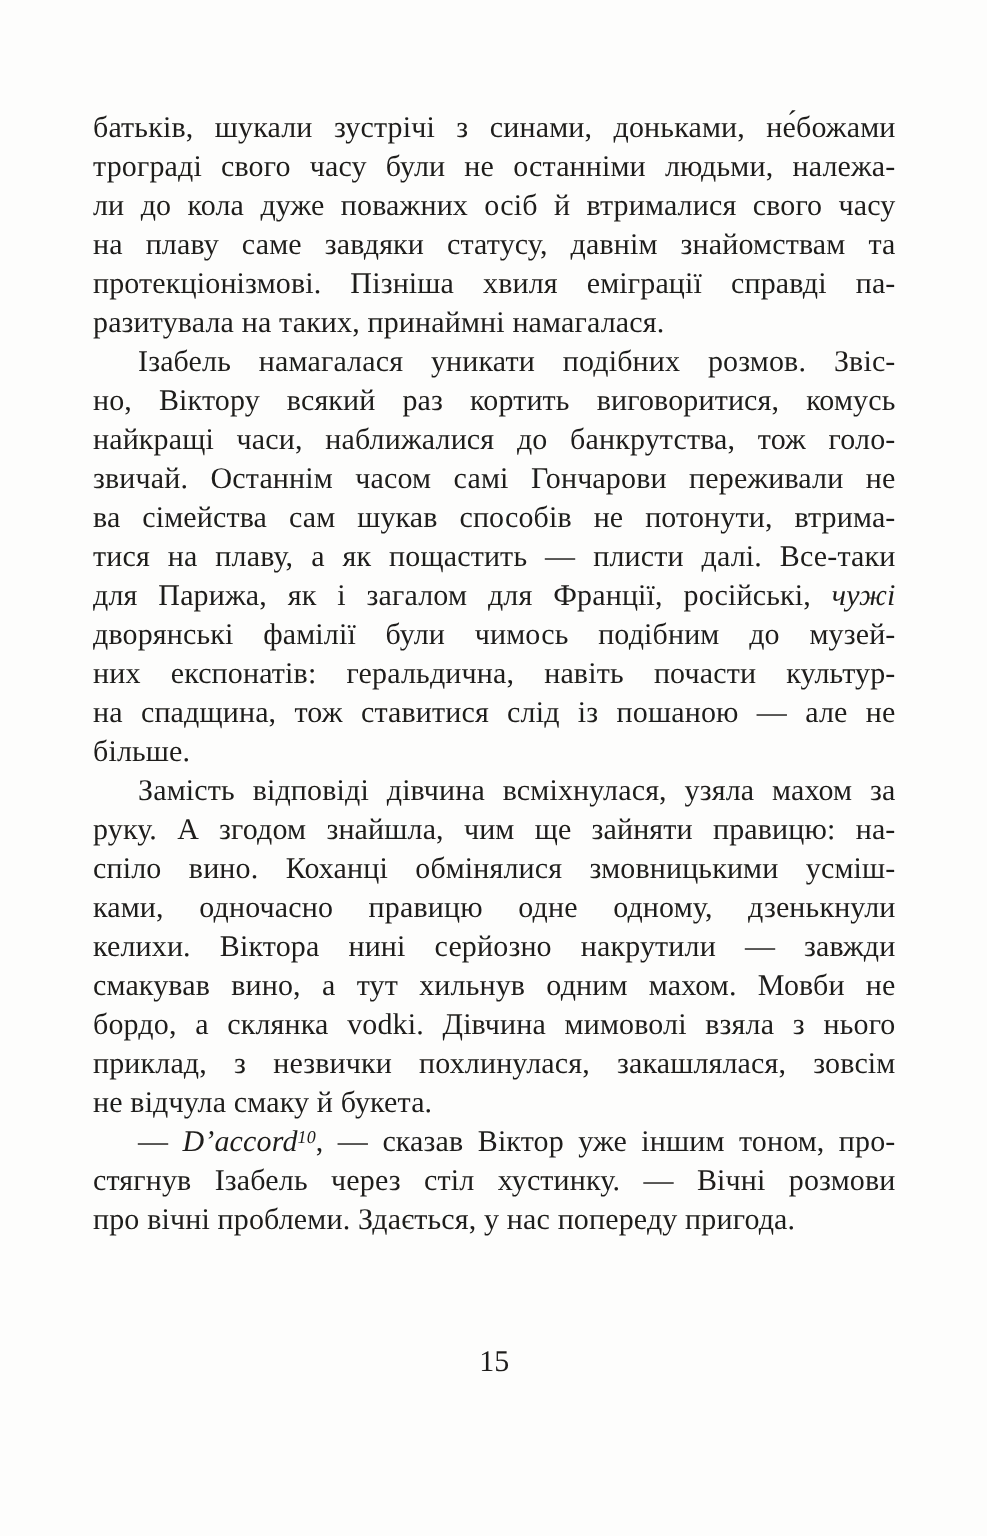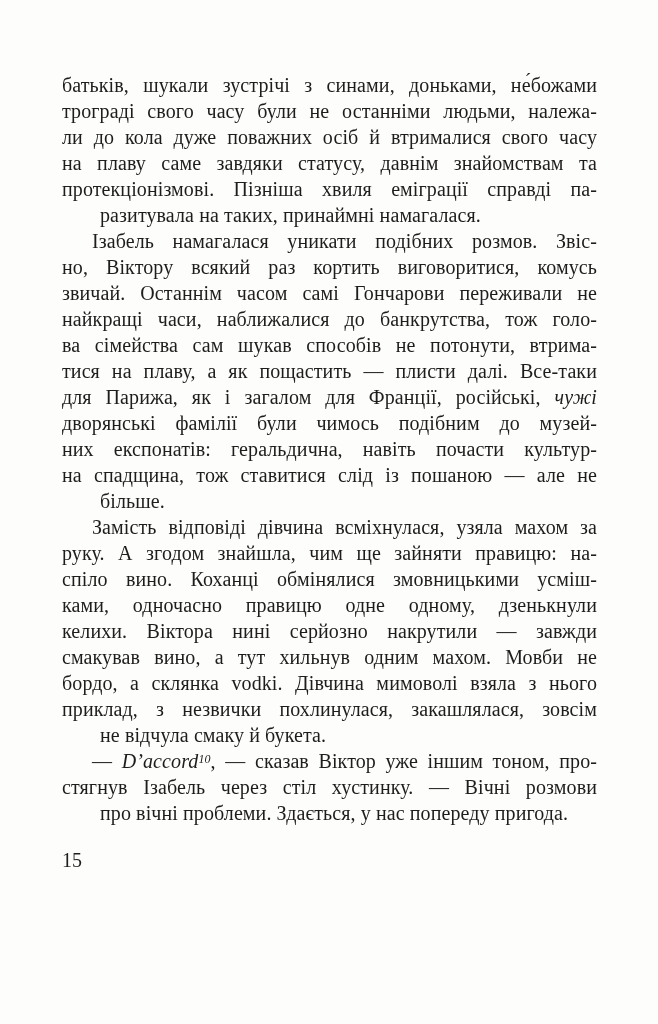--- a/index.html
+++ b/index.html
@@ -27,57 +27,57 @@
     line-height:26px;
     letter-spacing:0.1px;
   }
   .line{
     text-align:justify;
     text-align-last:justify;
     -moz-text-align-last:justify;
   }
   .line.para-last{
     text-align-last:left;
-    margin-left:38px;
     -moz-text-align-last:left;
   }
   .line.indent{
     text-indent:30px;
   }
   .it{font-style:italic;margin-top:20px;}
   .sup{
     font-size:0.6em;
     vertical-align:0.45em;
     line-height:0;
   }
   .page-number{
     position:absolute;
-    top:849px;
+    top:897px;
     left:62px;
     width:535px;
+    text-align:center;
     color:var(--text);
     font-family:"Liberation Serif","DejaVu Serif",serif;
     font-size:20px;
   }
 </style>
 </head>
 <body>
 
 <div class="page">
   <div class="text-block">
       <div class="line"><span>батьків, шукали зустрічі з синами, доньками, не́божами</span></div>
       <div class="line"><span>трограді свого часу були не останніми людьми, належа-</span></div>
       <div class="line"><span>ли до кола дуже поважних осіб й втрималися свого часу</span></div>
       <div class="line"><span>на плаву саме завдяки статусу, давнім знайомствам та</span></div>
       <div class="line"><span>протекціонізмові. Пізніша хвиля еміграції справді па-</span></div>
       <div class="line para-last"><span>разитувала на таких, принаймні намагалася.</span></div>
       <div class="line indent"><span>Ізабель намагалася уникати подібних розмов. Звіс-</span></div>
       <div class="line"><span>но, Віктору всякий раз кортить виговоритися, комусь</span></div>
+      <div class="line"><span>найкращі часи, наближалися до банкрутства, тож голо-</span></div>
       <div class="line"><span>звичай. Останнім часом самі Гончарови переживали не</span></div>
-      <div class="line"><span>найкращі часи, наближалися до банкрутства, тож голо-</span></div>
       <div class="line"><span>ва сімейства сам шукав способів не потонути, втрима-</span></div>
       <div class="line"><span>тися на плаву, а як пощастить — плисти далі. Все-таки</span></div>
       <div class="line"><span>для Парижа, як і загалом для Франції, російські, </span><span class="it">чужі</span></div>
       <div class="line"><span>дворянські фамілії були чимось подібним до музей-</span></div>
       <div class="line"><span>них експонатів: геральдична, навіть почасти культур-</span></div>
       <div class="line"><span>на спадщина, тож ставитися слід із пошаною — але не</span></div>
       <div class="line para-last"><span>більше.</span></div>
       <div class="line indent"><span>Замість відповіді дівчина всміхнулася, узяла махом за</span></div>
       <div class="line"><span>руку. А згодом знайшла, чим ще зайняти правицю: на-</span></div>
       <div class="line"><span>спіло вино. Коханці обмінялися змовницькими усміш-</span></div>

